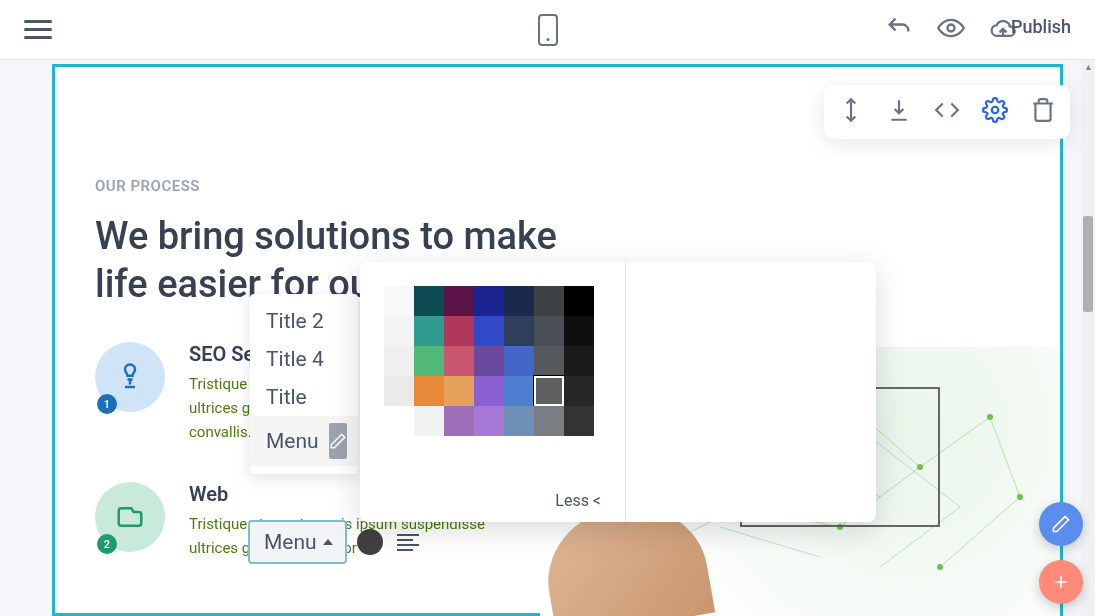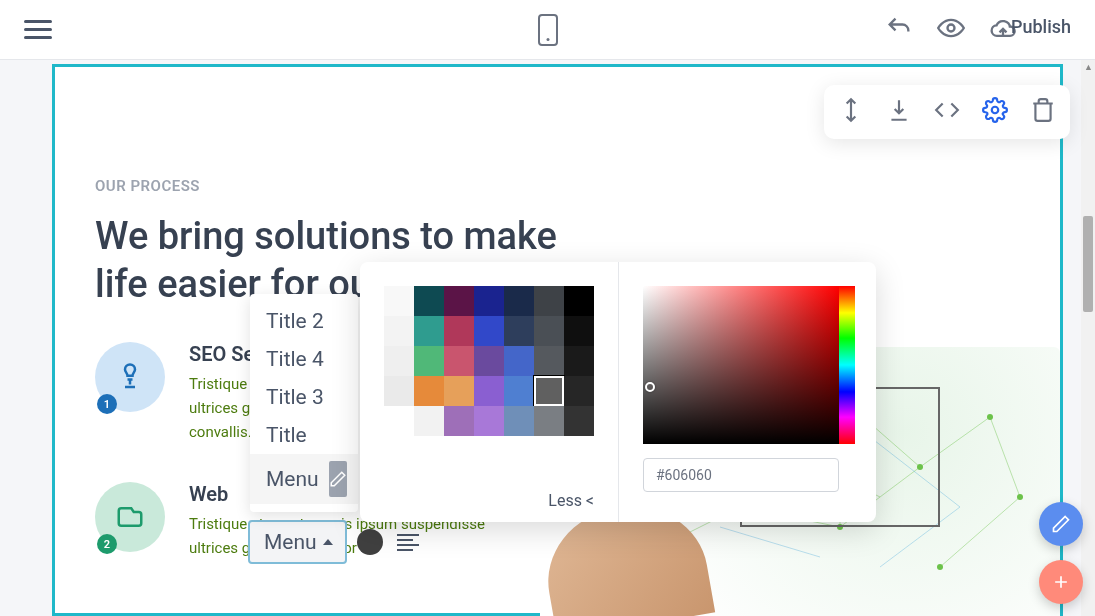--- a/index.html
+++ b/index.html
@@ -208,21 +208,20 @@
     </svg>
     <div class="hero-frame"></div>
     <div class="hero-hand"></div>
   </div>
 
 </div>
 
 <ul class="dropdown">
   <li>Title 2</li>
   <li>Title 4</li>
-  <li>Title 3</li>
   <li>Title</li>
   <li class="menu-row">
     <span>Menu</span>
     <span class="menu-edit">
         <svg viewBox="0 0 24 24">
           <path d="M17 3l4 4L7 21H3v-4L17 3z"></path>
         </svg>
       </span>
   </li>
 </ul>
@@ -275,29 +274,20 @@
         <div class="swatch" style="background: rgb(255, 255, 255);"></div>
         <div class="swatch" style="background: rgb(242, 242, 242);"></div>
         <div class="swatch" style="background: rgb(158, 111, 184);"></div>
         <div class="swatch" style="background: rgb(168, 120, 216);"></div>
         <div class="swatch" style="background: rgb(111, 143, 184);"></div>
         <div class="swatch" style="background: rgb(122, 126, 131);"></div>
         <div class="swatch" style="background: rgb(51, 51, 51);"></div>
       </div>
     <div class="less">Less &lt;</div>
   </div>
-  <div class="picker-right">
-    <div style="display:flex;">
-      <div class="sv-box">
-        <div class="sv-cursor"></div>
-      </div>
-      <div class="hue"></div>
-    </div>
-    <input class="hex-input" value="#606060" style="">
-  </div>
 </div>
 
 <div class="fab-col">
   <div class="fab edit">
       <svg viewBox="0 0 24 24">
         <path d="M17 3l4 4L7 21H3v-4L17 3z"></path>
       </svg>
     </div>
   <div class="fab add">
       <svg viewBox="0 0 24 24">

